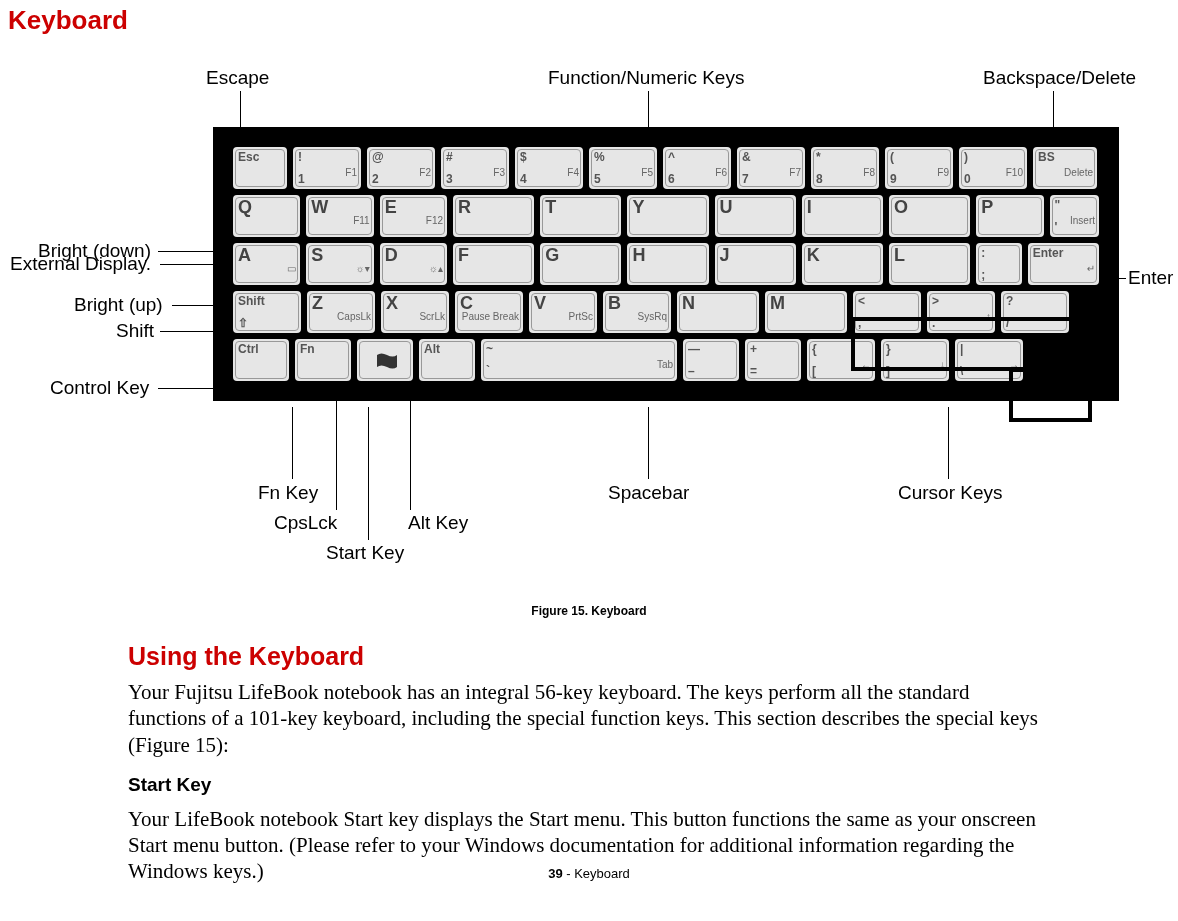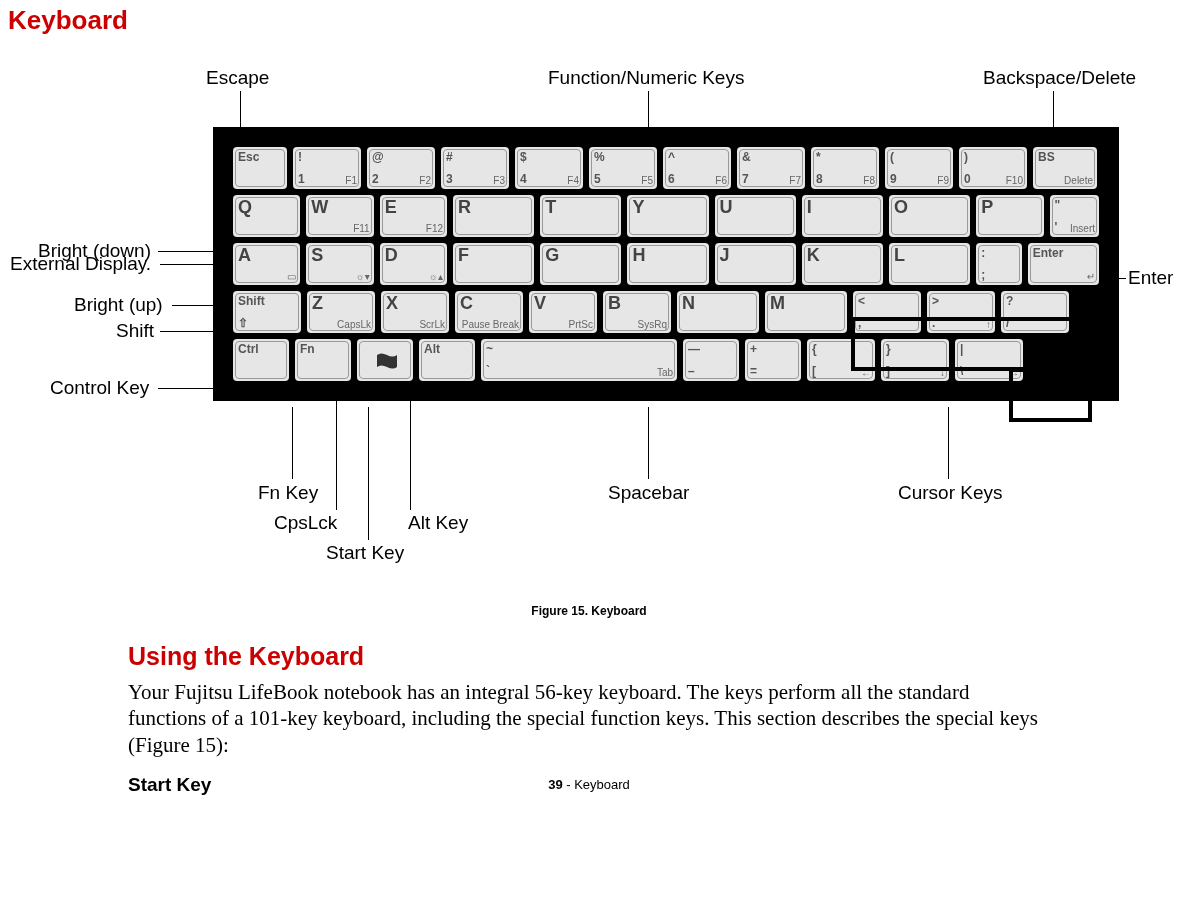--- a/index.html
+++ b/index.html
@@ -66,21 +66,21 @@
     color: #555;
     overflow: hidden;
   }
   .key .inner {
     border: 1px solid #999;
     border-radius: 4px;
     position: absolute;
     inset: 2px;
   }
   .key .main { font-size: 18px; font-weight: bold; color:#444; position: absolute; top:2px; left:5px;}
-  .key .sub  { font-size: 10px; color:#666; position:absolute; bottom:3px; right:4px;}
+  .key .sub  { font-size: 10px; color:#666; position:absolute; bottom:11px; right:4px;}
   .key .tl   { font-size: 12px; color:#555; position:absolute; top:3px; left:5px; font-weight:bold;}
   .key .bl   { font-size: 12px; color:#555; position:absolute; bottom:3px; left:5px; font-weight:bold;}
   .cursor-box {
     position:absolute;
     border:4px solid #000;
   }
   .figure-caption {
     text-align: center;
     font-weight: bold;
     font-size: 12px;
@@ -480,18 +480,19 @@
     <div class="cursor-box" style="left:843px; top:275px; width:232px; height:46px;"></div>
 
   </div>
 
   <div class="figure-caption">Figure 15.  Keyboard</div>
 
   <div style="padding: 0 120px;">
     <h2 class="section-h">Using the Keyboard</h2>
     <p class="body-text">Your Fujitsu LifeBook notebook has an integral 56-key keyboard. The keys perform all the standard functions of a 101-key keyboard, including the special function keys. This section describes the special keys (Figure 15):</p>
     <p class="sub-h">Start Key</p>
+    <p class="body-text">Your LifeBook notebook Start key displays the Start menu. This button functions the same as your onscreen Start menu button. (Please refer to your Windows documentation for additional information regarding the Windows keys.)</p>
   </div>
 
   <div class="footer">
     <b>39</b><span> - Keyboard</span>
   </div>
 </div>
 
 </body></html>

